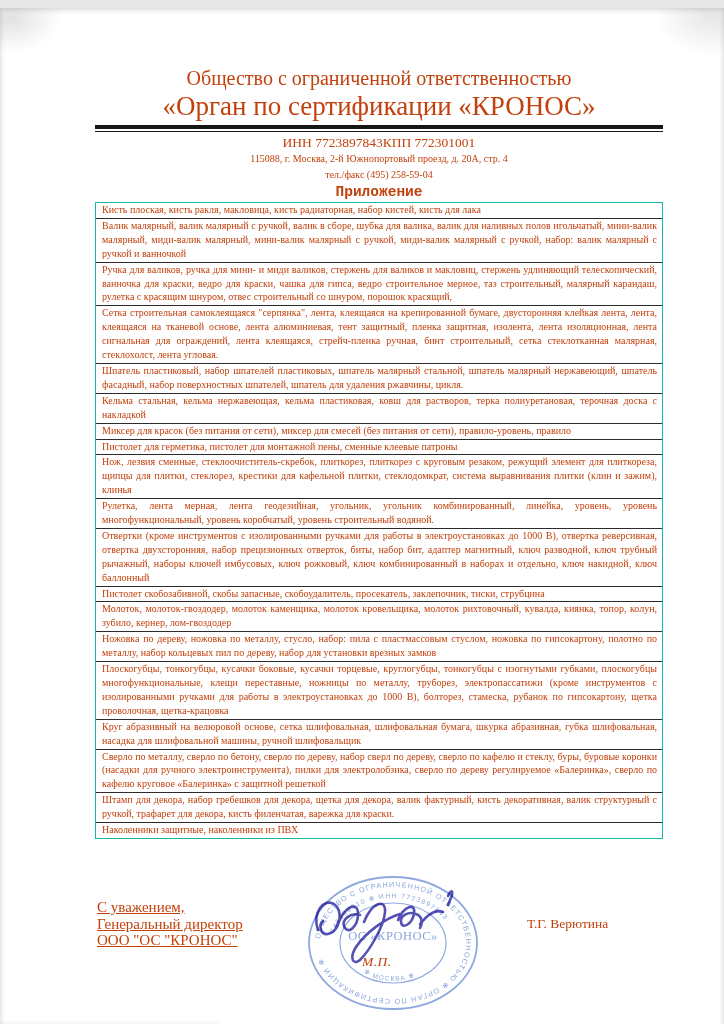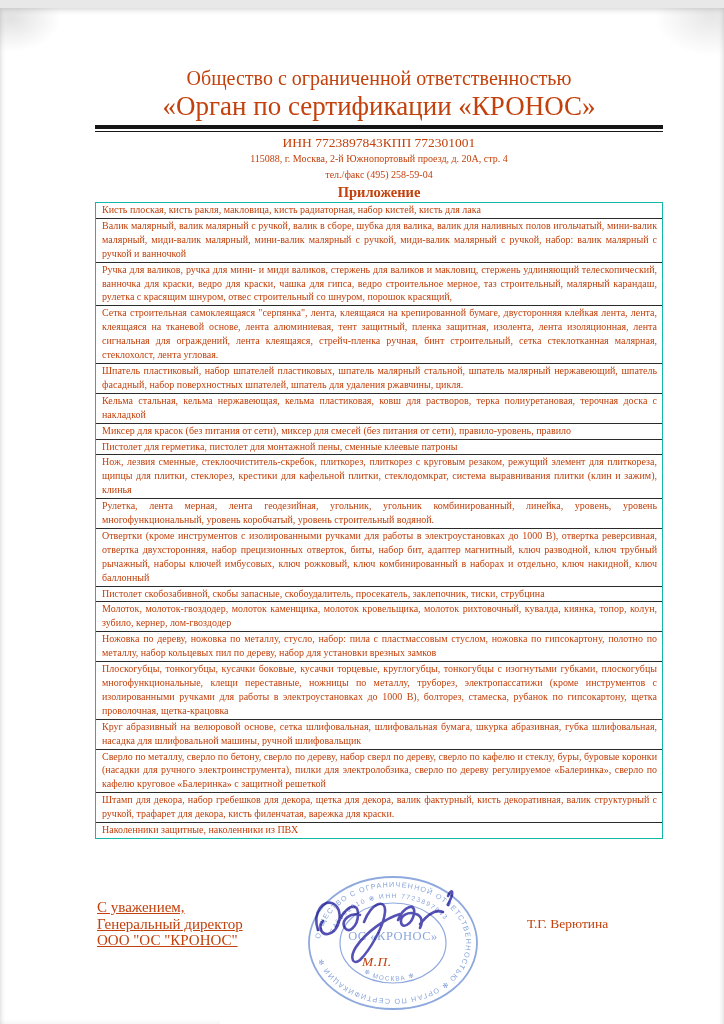--- a/index.html
+++ b/index.html
@@ -15,21 +15,21 @@
                 inset 3px 0 4px rgba(0,0,0,0.04), inset -3px 0 4px rgba(0,0,0,0.04);
   }
   .content {
     position:absolute; left:95px; top:0; width:568px;
   }
   .org-line1 { margin-top:58px; text-align:center; font-size:20px; line-height:24px; }
   .org-line2 { text-align:center; font-size:27px; line-height:32px; }
   .head-rule { margin-top:3px; height:2px; border-top:4px solid #161616; border-bottom:1px solid #161616; }
   .inn-row { display:flex; justify-content:center; font-size:13.5px; line-height:16px; margin-top:3px; }
   .addr-line, .tel-line { text-align:center; font-size:10px; line-height:16px; }
-  .attachment-title { text-align:center; font-weight:bold; font-size:14.5px; line-height:17px; margin-top:1px; }
+  .attachment-title { text-align:center; font-weight:bold; font-size:14.5px; line-height:17px; margin-top:1px;font-family:Liberation Mono, monospace; }
 
   .goods-table {
     margin-top:1px;
     border:1px solid #14b8a6;
     font-size:10px;
     line-height:13.9px;
     text-align:justify;
   }
   .goods-row {
     border-bottom:1px solid #2b2b2b;

